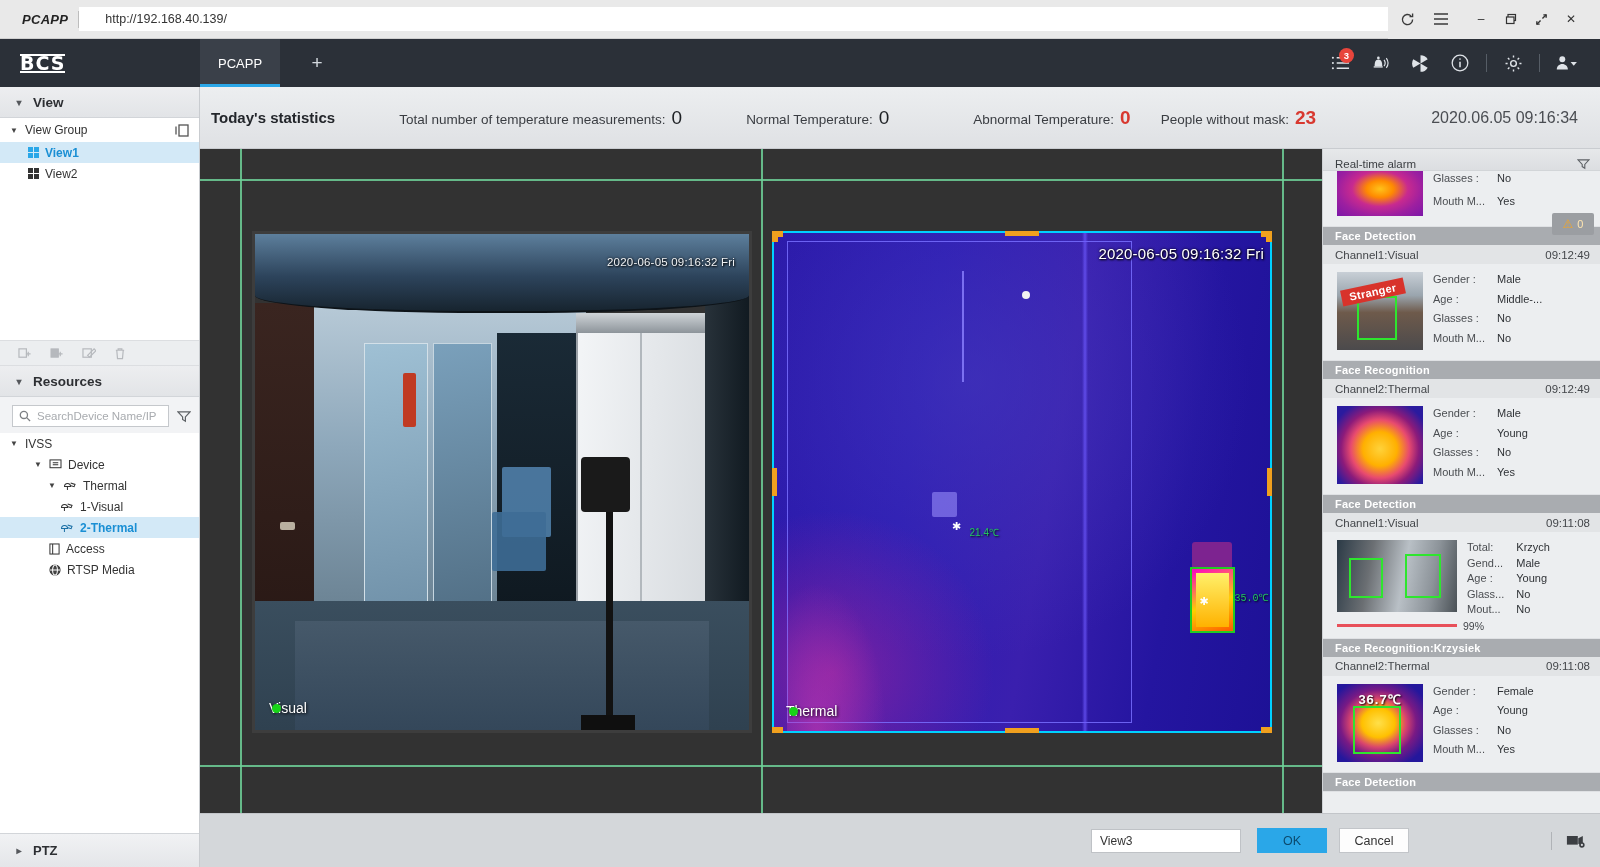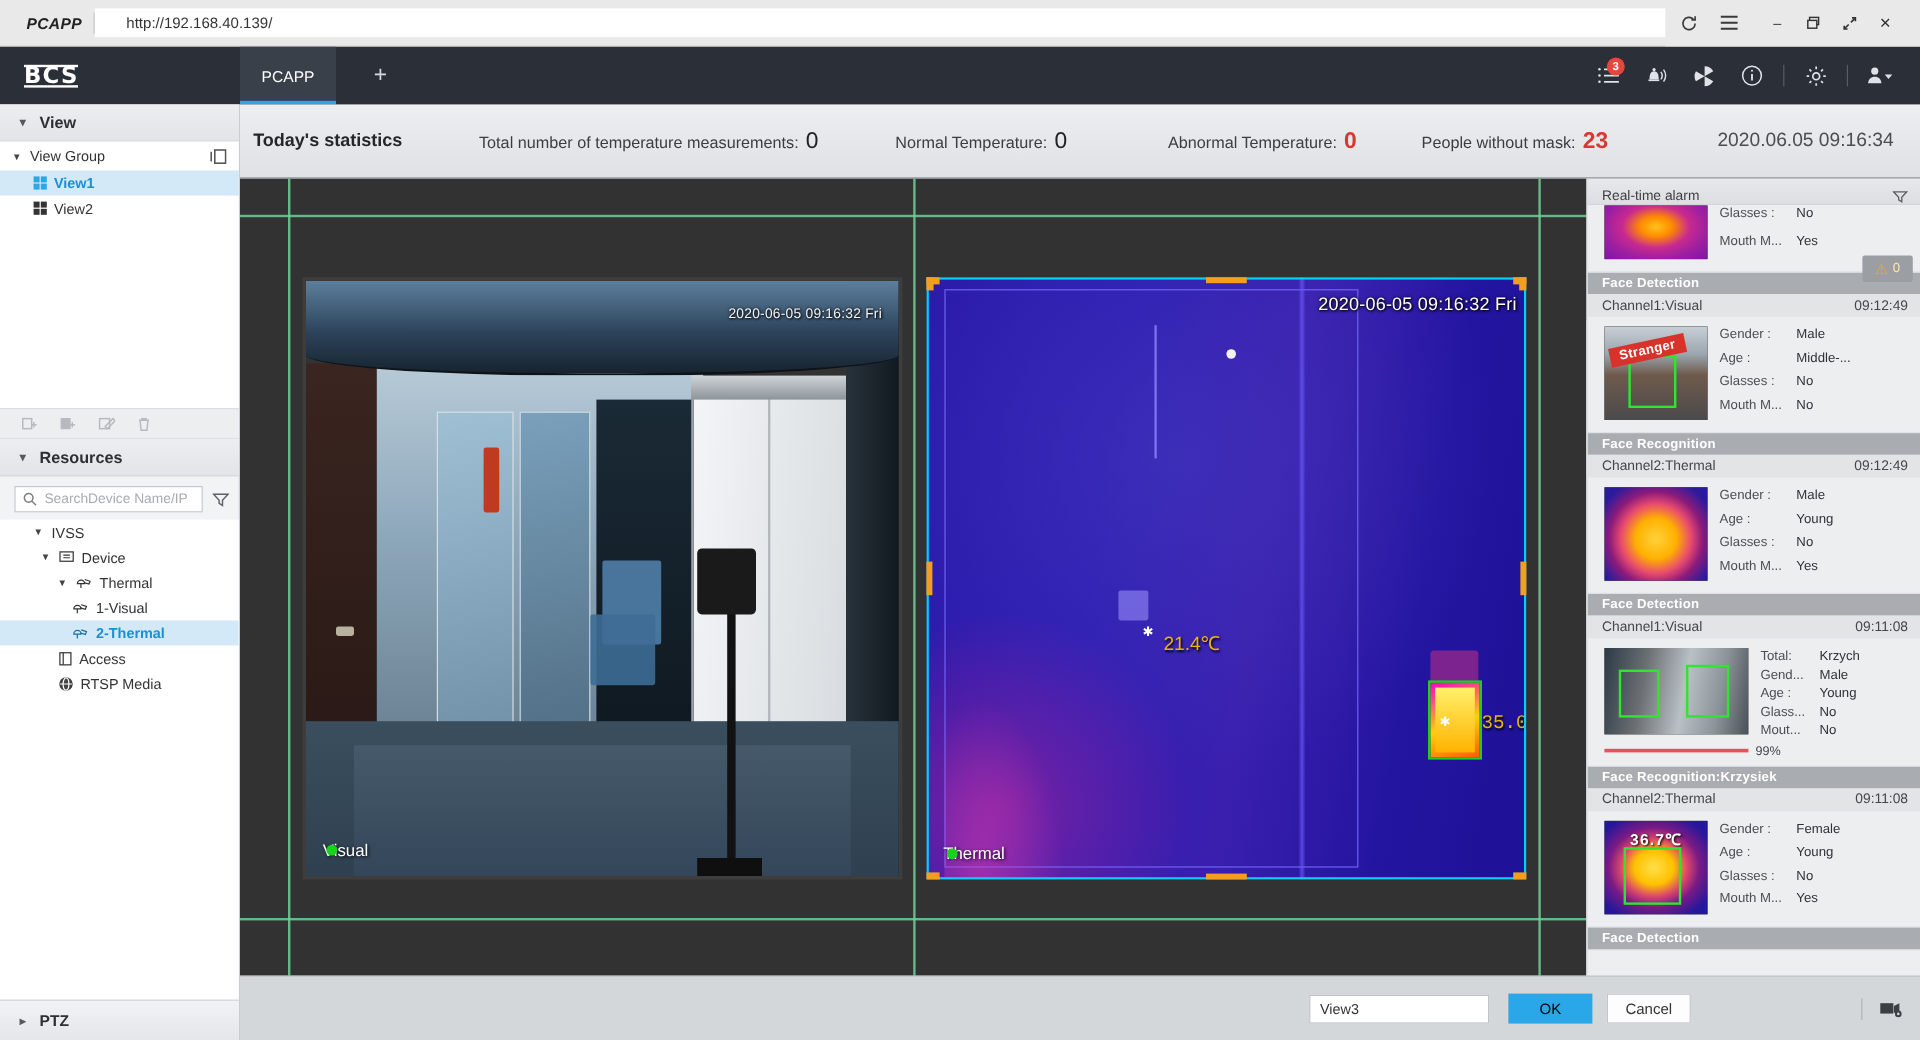--- a/index.html
+++ b/index.html
@@ -76,21 +76,21 @@
   .panel-head {
     height: 31px; display: flex; align-items: center; gap: 9px; padding-left: 14px;
     background: linear-gradient(#edeef0,#e2e4e7); border-bottom: 1px solid #d2d5d9;
     font-size: 13.5px; font-weight: bold; color: #2d2f33;
   }
   .chev { font-size: 10px; color: #55585c; width: 10px; display:flex; justify-content:center;}
   .panel-body { background: #fff; flex: 0 0 auto; }
   .view-body { height: 222px; position: relative; }
   .tree-row {
     display: flex; align-items: center; height: 21px; font-size: 12px; color: #333;
-    padding-left: 28px; cursor: pointer; gap: 6px;
+    padding-left: 10px; cursor: pointer; gap: 6px;
   }
   .tree-row.lvl1 { padding-left: 28px; }
   .tree-row.lvl2 { padding-left: 34px; }
   .tree-row.lvl3 { padding-left: 48px; }
   .tree-row.lvl4 { padding-left: 60px; }
   .tree-row.sel { background: #d3e9f7; }
   .tree-row.sel .lbl { color: #1a8fd4; font-weight: bold; }
   .caret { font-size: 8px; color: #444; width: 9px; }
   .caret.down::before { content: "\25BC"; }
   .caret.right::before { content: "\25B6"; }
@@ -209,21 +209,21 @@
     font-family: "Liberation Sans", sans-serif; text-shadow: 0 0 3px #000, 1px 1px 2px #000;
     letter-spacing: .2px;
   }
   .ts.visual { font-size: 11.5px; right: 14px; top: 22px; opacity: .92;}
   .camlabel {
     position: absolute; left: 14px; bottom: 14px; color: #fff; font-size: 14px;
     text-shadow: 1px 1px 3px #000; display: flex; align-items: center;
   }
   .recdot { width: 9px; height: 9px; border-radius: 50%; background: #18d418; position: absolute; left: 3px; bottom: 3px; }
   .temp-label {
-    position: absolute; color: #eab308; font-size: 16px; text-shadow: 1px 1px 2px #000;
+    position: absolute; color: #22c55e; font-size: 10px; text-shadow: 1px 1px 2px #000;
     white-space: nowrap;
   }
   .temp-cross { position:absolute; color:#fff; font-size: 11px; }
   .face-box {
     position: absolute; border: 2px solid #22cc22;
     background: linear-gradient(160deg,#ff00c8,#ffd000 55%,#ff5a00);
   }
   .face-box .inner { position:absolute; inset: 4px; background: linear-gradient(#fff06a,#ffb200); }
 
   
@@ -301,21 +301,21 @@
   .bottombar {
     position: absolute; left: 200px; top: 813px; width: 1400px; height: 54px;
     background: #d4d7da; display: flex; align-items: center; border-top: 1px solid #c2c5c9;
   }
   .bb-spacer { flex: 1; }
   .name-input {
     width: 150px; height: 24px; background: #fff; border: 1px solid #bfc2c6; padding: 0 8px;
     font-size: 12px; color: #333; font-family: "Liberation Sans", sans-serif; outline: none;
   }
   .btn-ok {
-    width: 70px; height: 25px; background: #2aa7e8; color: #000000; border: none; font-size: 12.5px;
+    width: 70px; height: 25px; background: #2aa7e8; color: #0c4a6e; border: none; font-size: 12.5px;
     margin-left: 16px; cursor: pointer; font-family: "Liberation Sans", sans-serif;
   }
   .btn-cancel {
     width: 70px; height: 25px; background: #fdfdfd; color: #333; border: 1px solid #c2c5c9;
     font-size: 12.5px; margin-left: 12px; cursor: pointer; font-family: "Liberation Sans", sans-serif;
   }
   .bb-right { display:flex; align-items:center; gap: 14px; padding-right: 14px; }
   .bb-div { width:1px; height:18px; background:#b0b3b7; }
   .bb-ic { color:#3c3f43; }
   svg { display: block; }
@@ -596,21 +596,21 @@
       <span class="num dark">0</span>
     </div>
     <div class="stat" style="margin-left:64px">
       <span>Normal Temperature:</span>
       <span class="num dark">0</span>
     </div>
     <div class="stat" style="margin-left:84px">
       <span>Abnormal Temperature:</span>
       <span class="num red">0</span>
     </div>
-    <div class="stat" style="margin-left:54px">
+    <div class="stat" style="margin-left:30px">
       <span>People without mask:</span>
       <span class="num red">23</span>
     </div>
     <div class="stats-clock">2020.06.05 09:16:34</div>
   </div>
 
   <div class="video-area">
     <div class="gridline gline-h" style="top:30px"></div>
     <div class="gridline gline-h" style="top:616px"></div>
     <div class="gridline gline-v" style="left:40px"></div>

